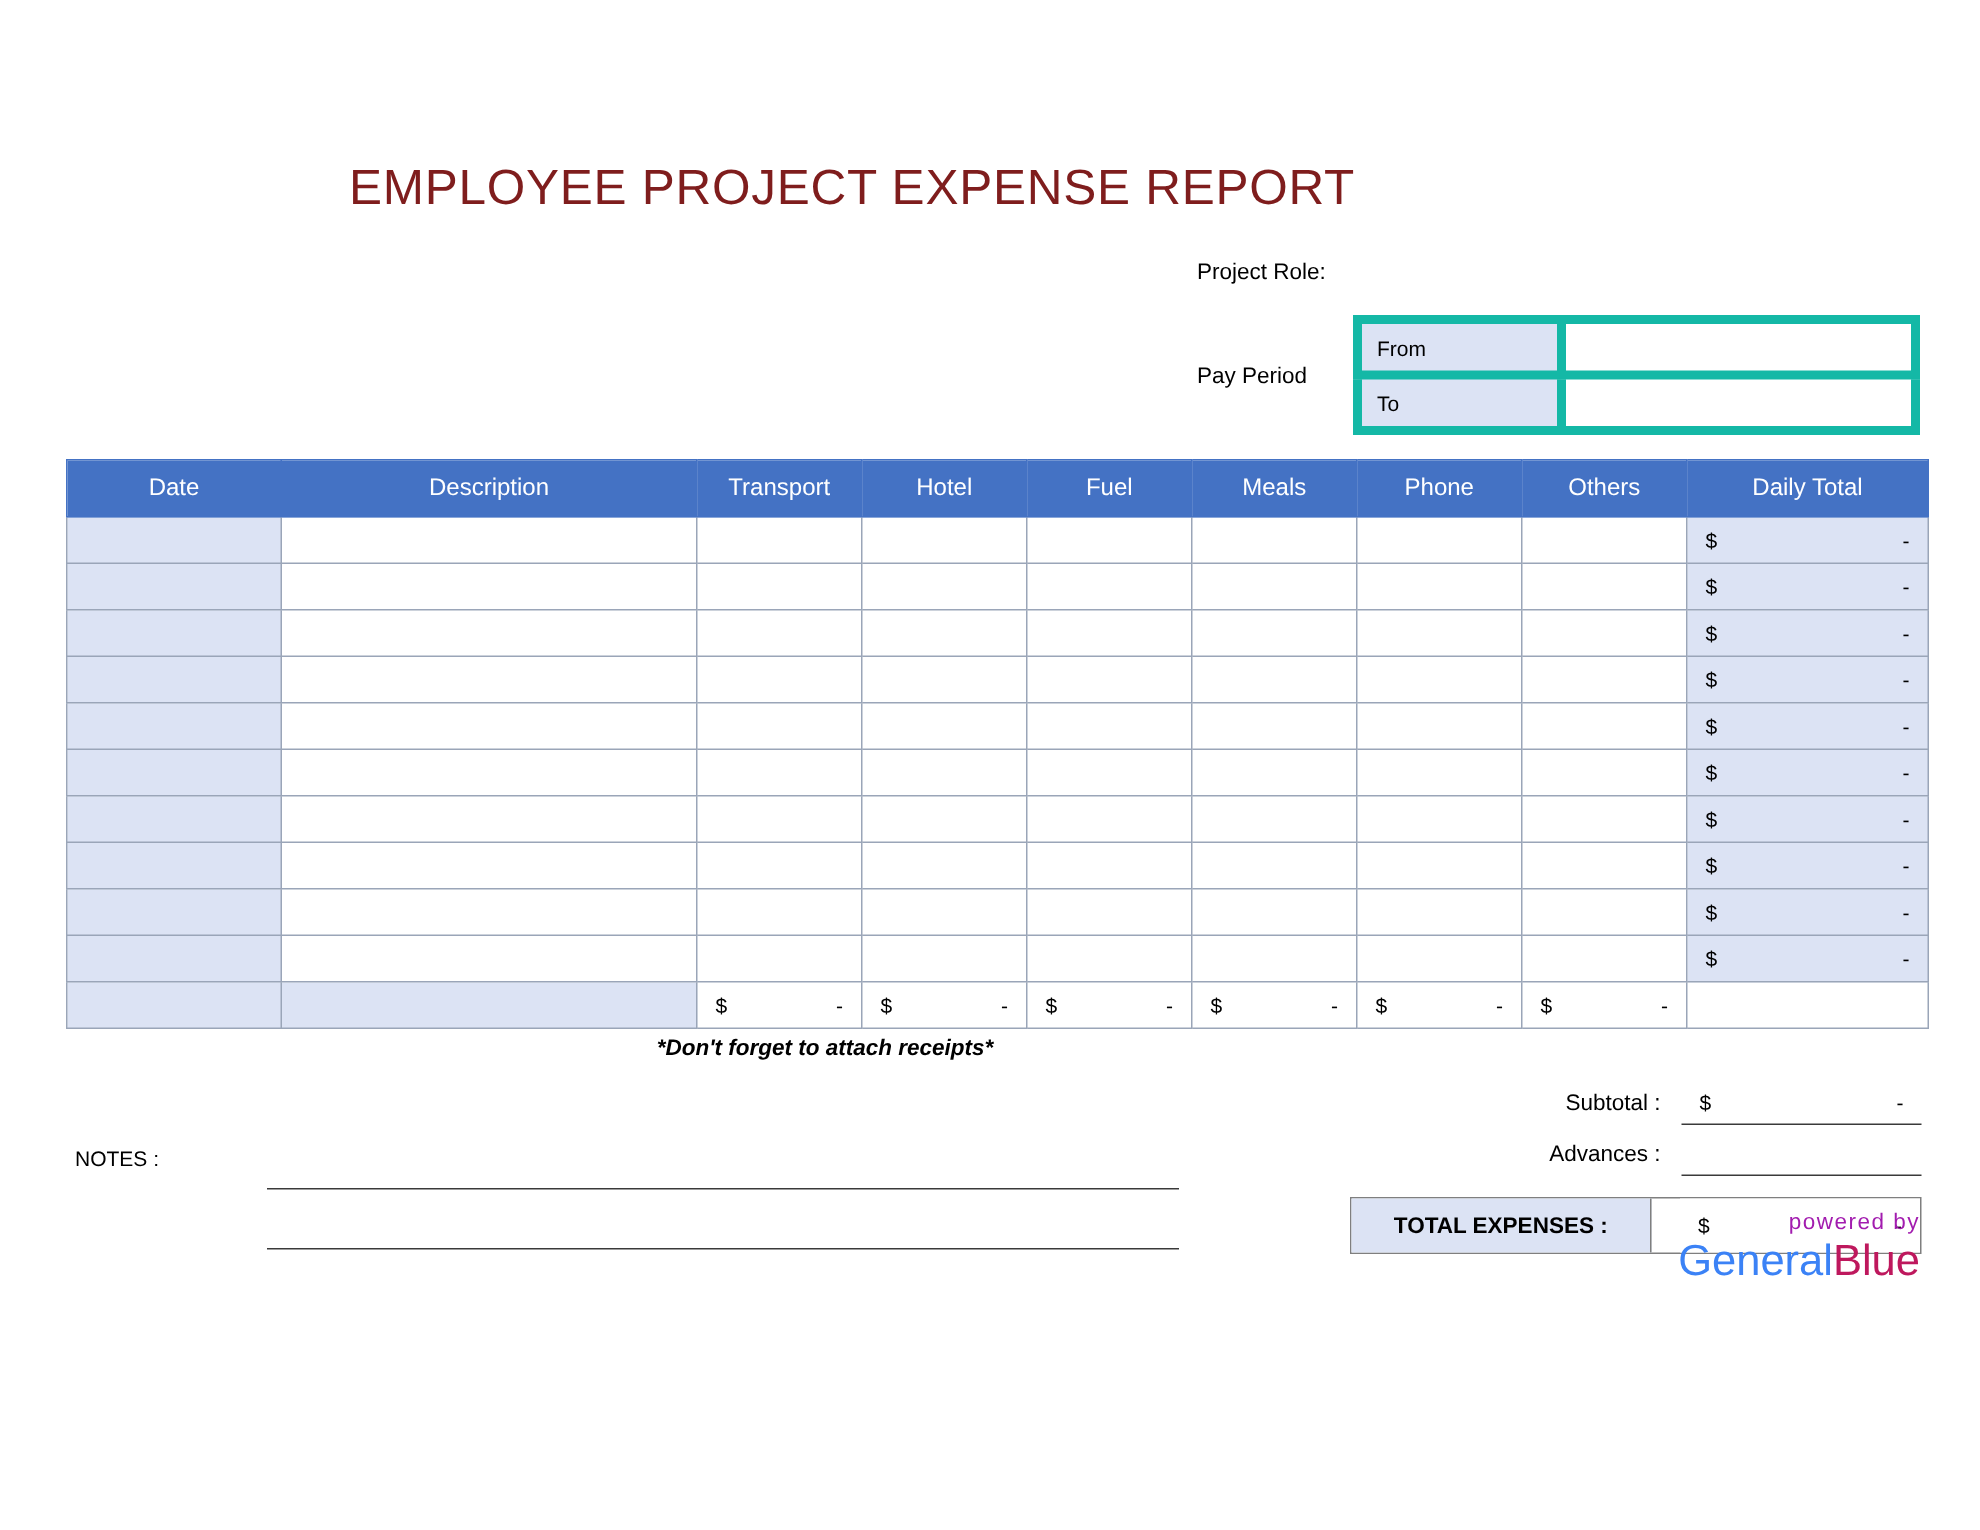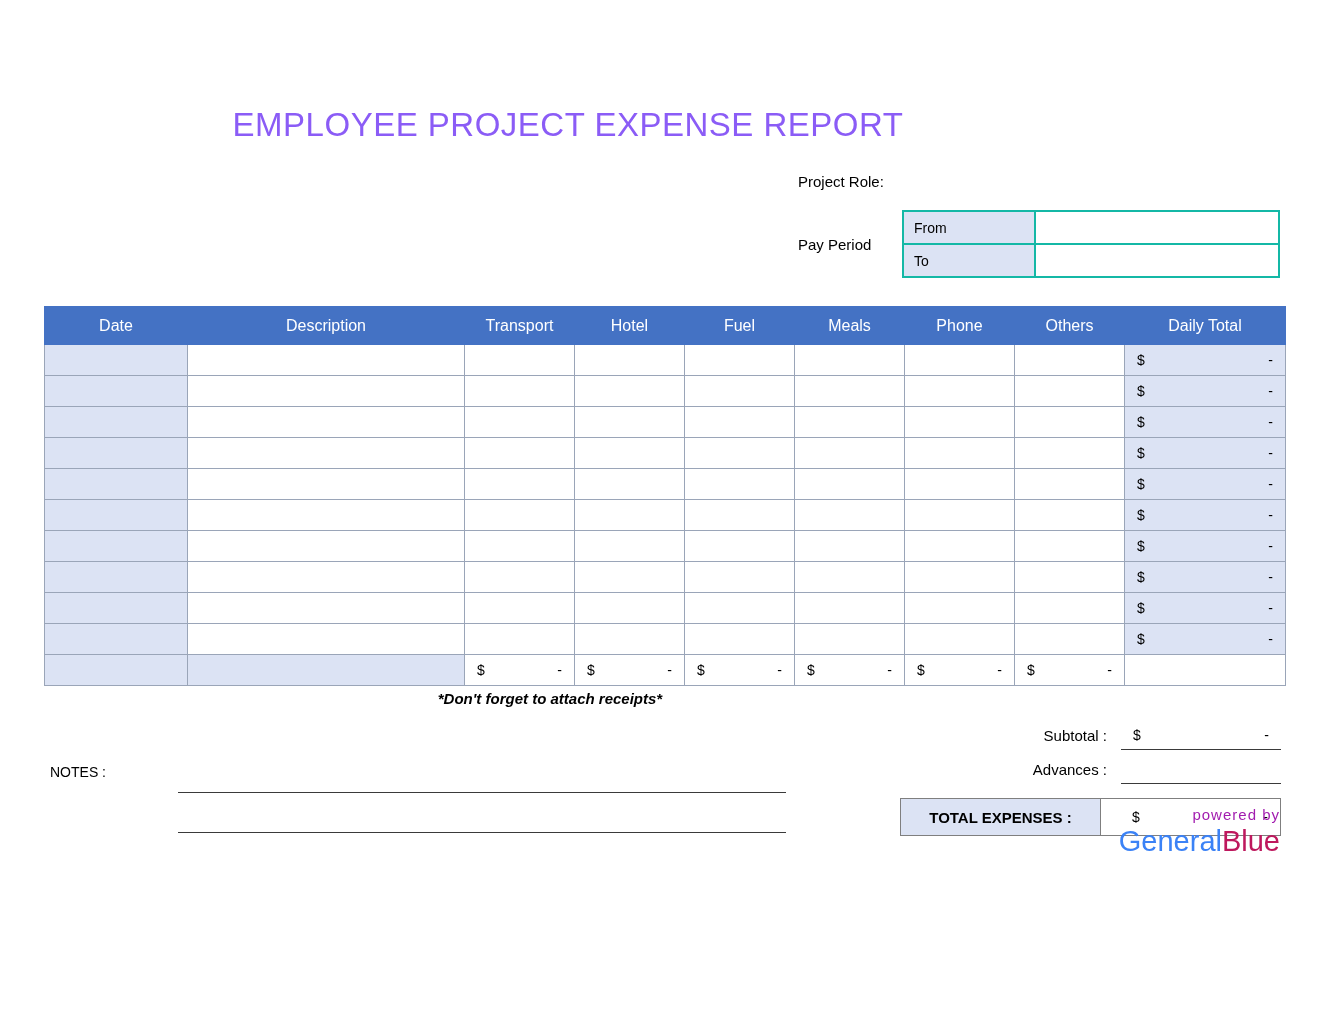--- a/index.html
+++ b/index.html
@@ -24,21 +24,21 @@
 
   
   .title {
     position: absolute;
     top: 106px;
     left: 0;
     width: 1136px;
     text-align: center;
     font-size: 33px;
     letter-spacing: 0.5px;
-    color: #8b5cf6;
+    color: #7f1d1d;
     font-weight: normal;
   }
 
   
   .left-fields {
     position: absolute;
     top: 172px;
     left: 50px;
     width: 640px;
   }
@@ -80,21 +80,21 @@
   .pp-label {
     font-size: 15px;
     width: 104px;
     flex: 0 0 104px;
   }
   .pp-table {
     border-collapse: collapse;
     width: 378px;
   }
   .pp-table td {
-    border: 2px solid #14b8a6;
+    border: 6px solid #14b8a6;
     height: 31px;
     font-size: 14px;
     padding: 0 10px;
   }
   .pp-table td.lbl {
     width: 110px;
     background: #dce3f4;
   }
   .pp-table td.val {
     background: #ffffff;

